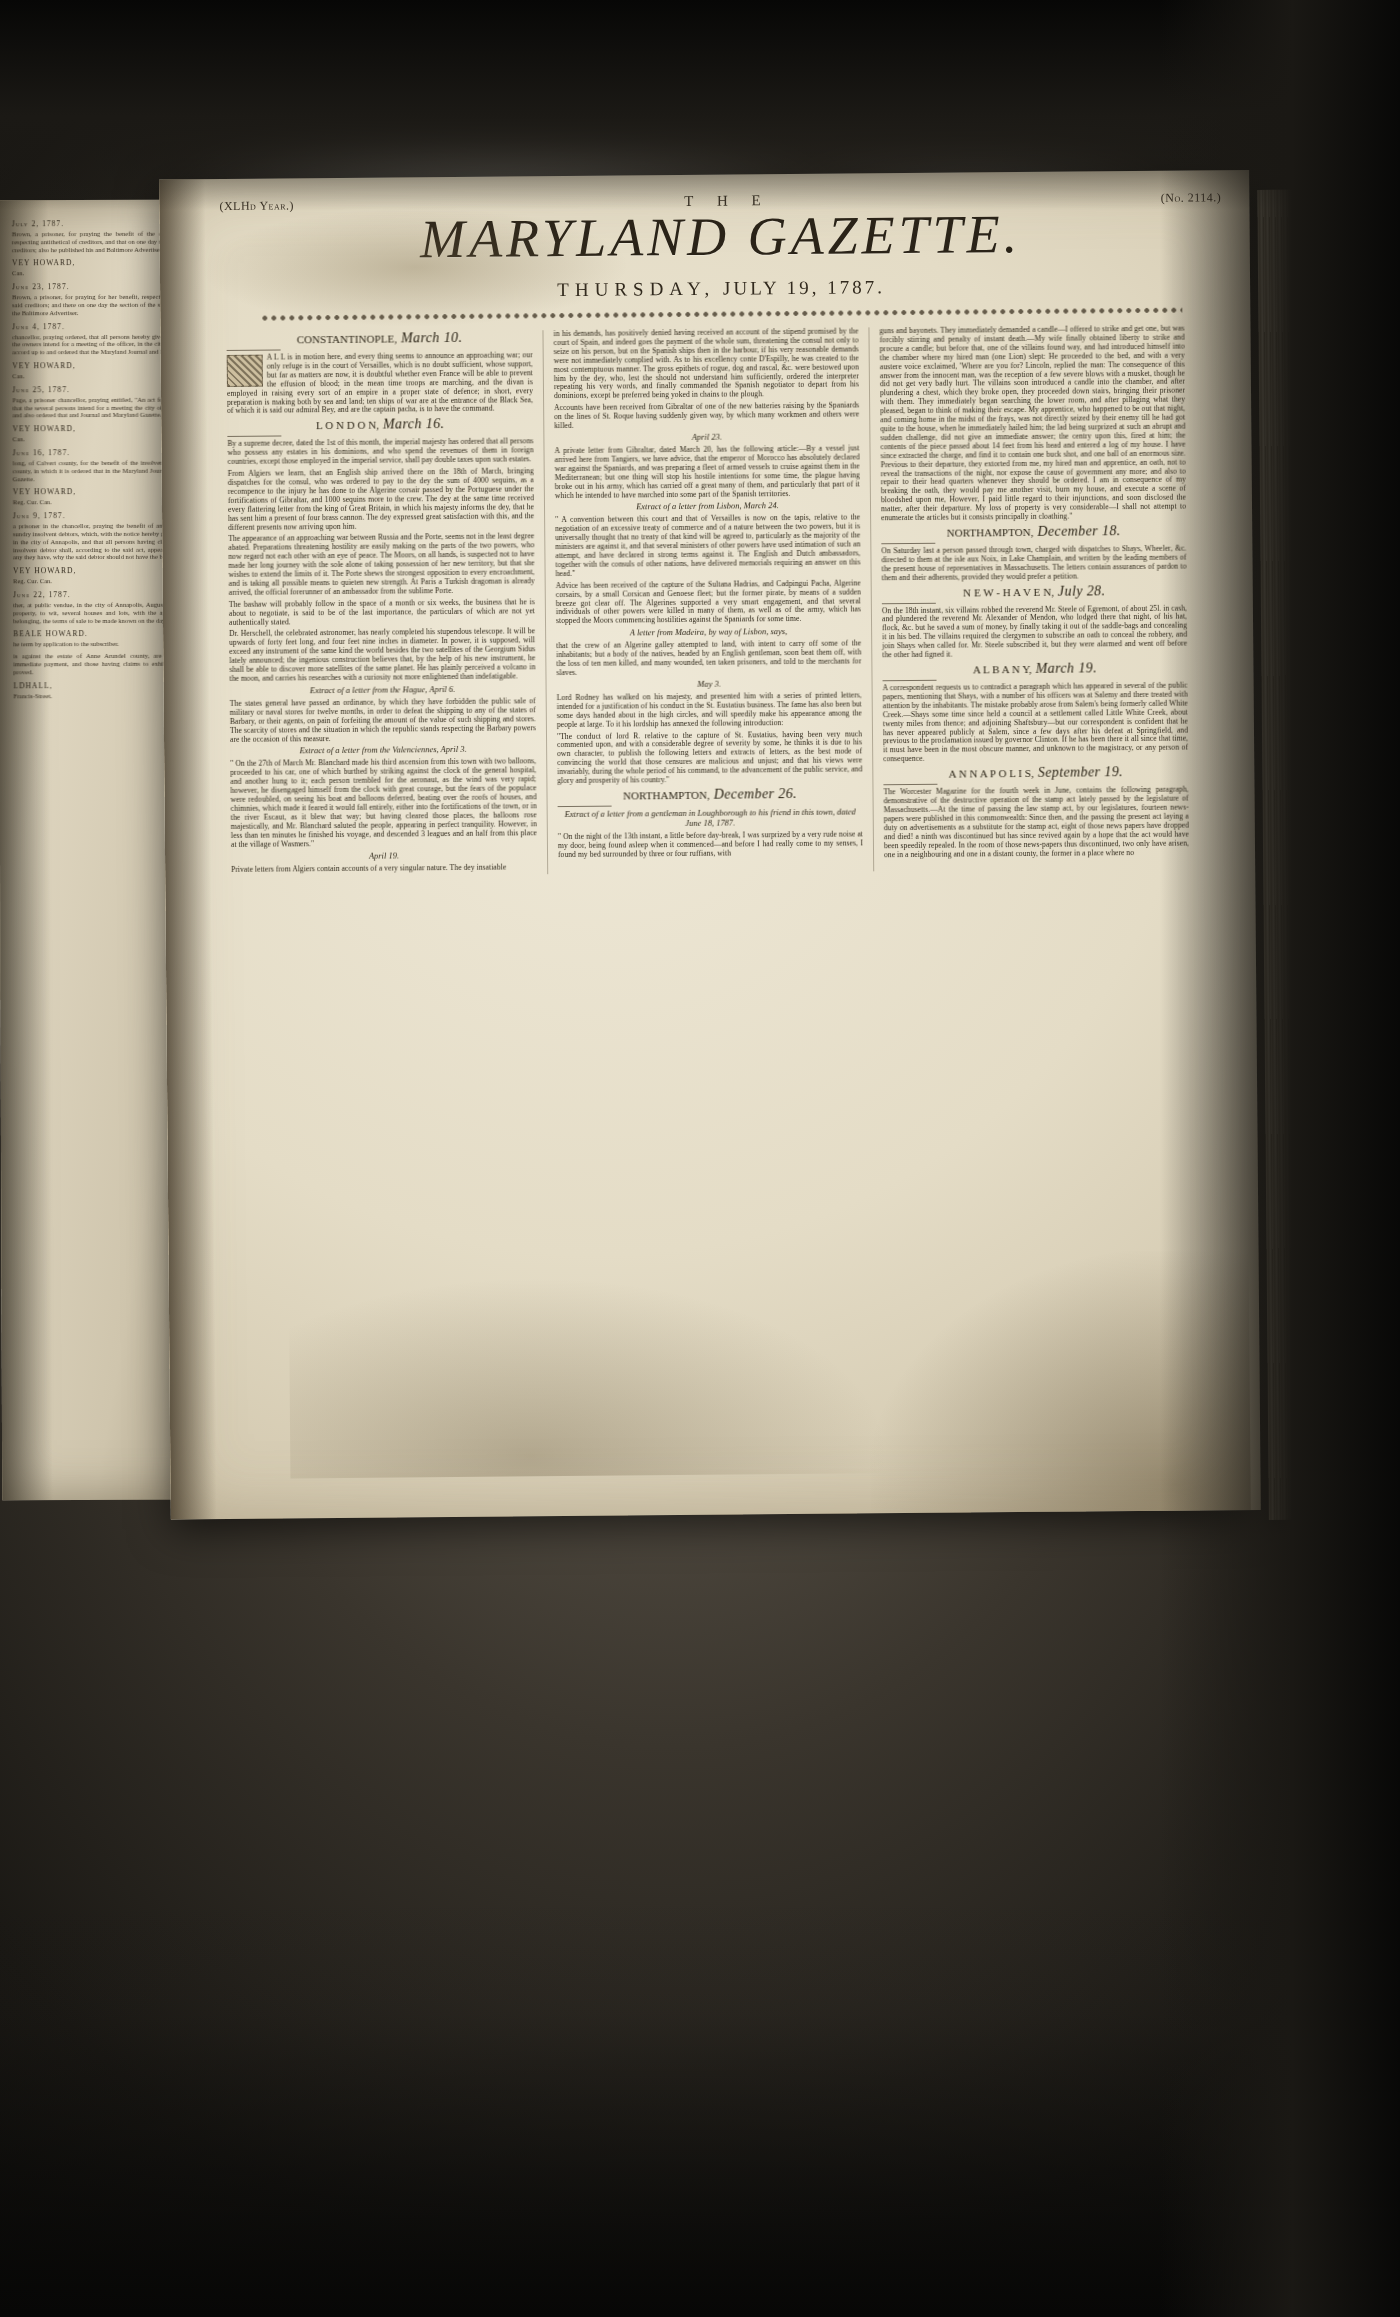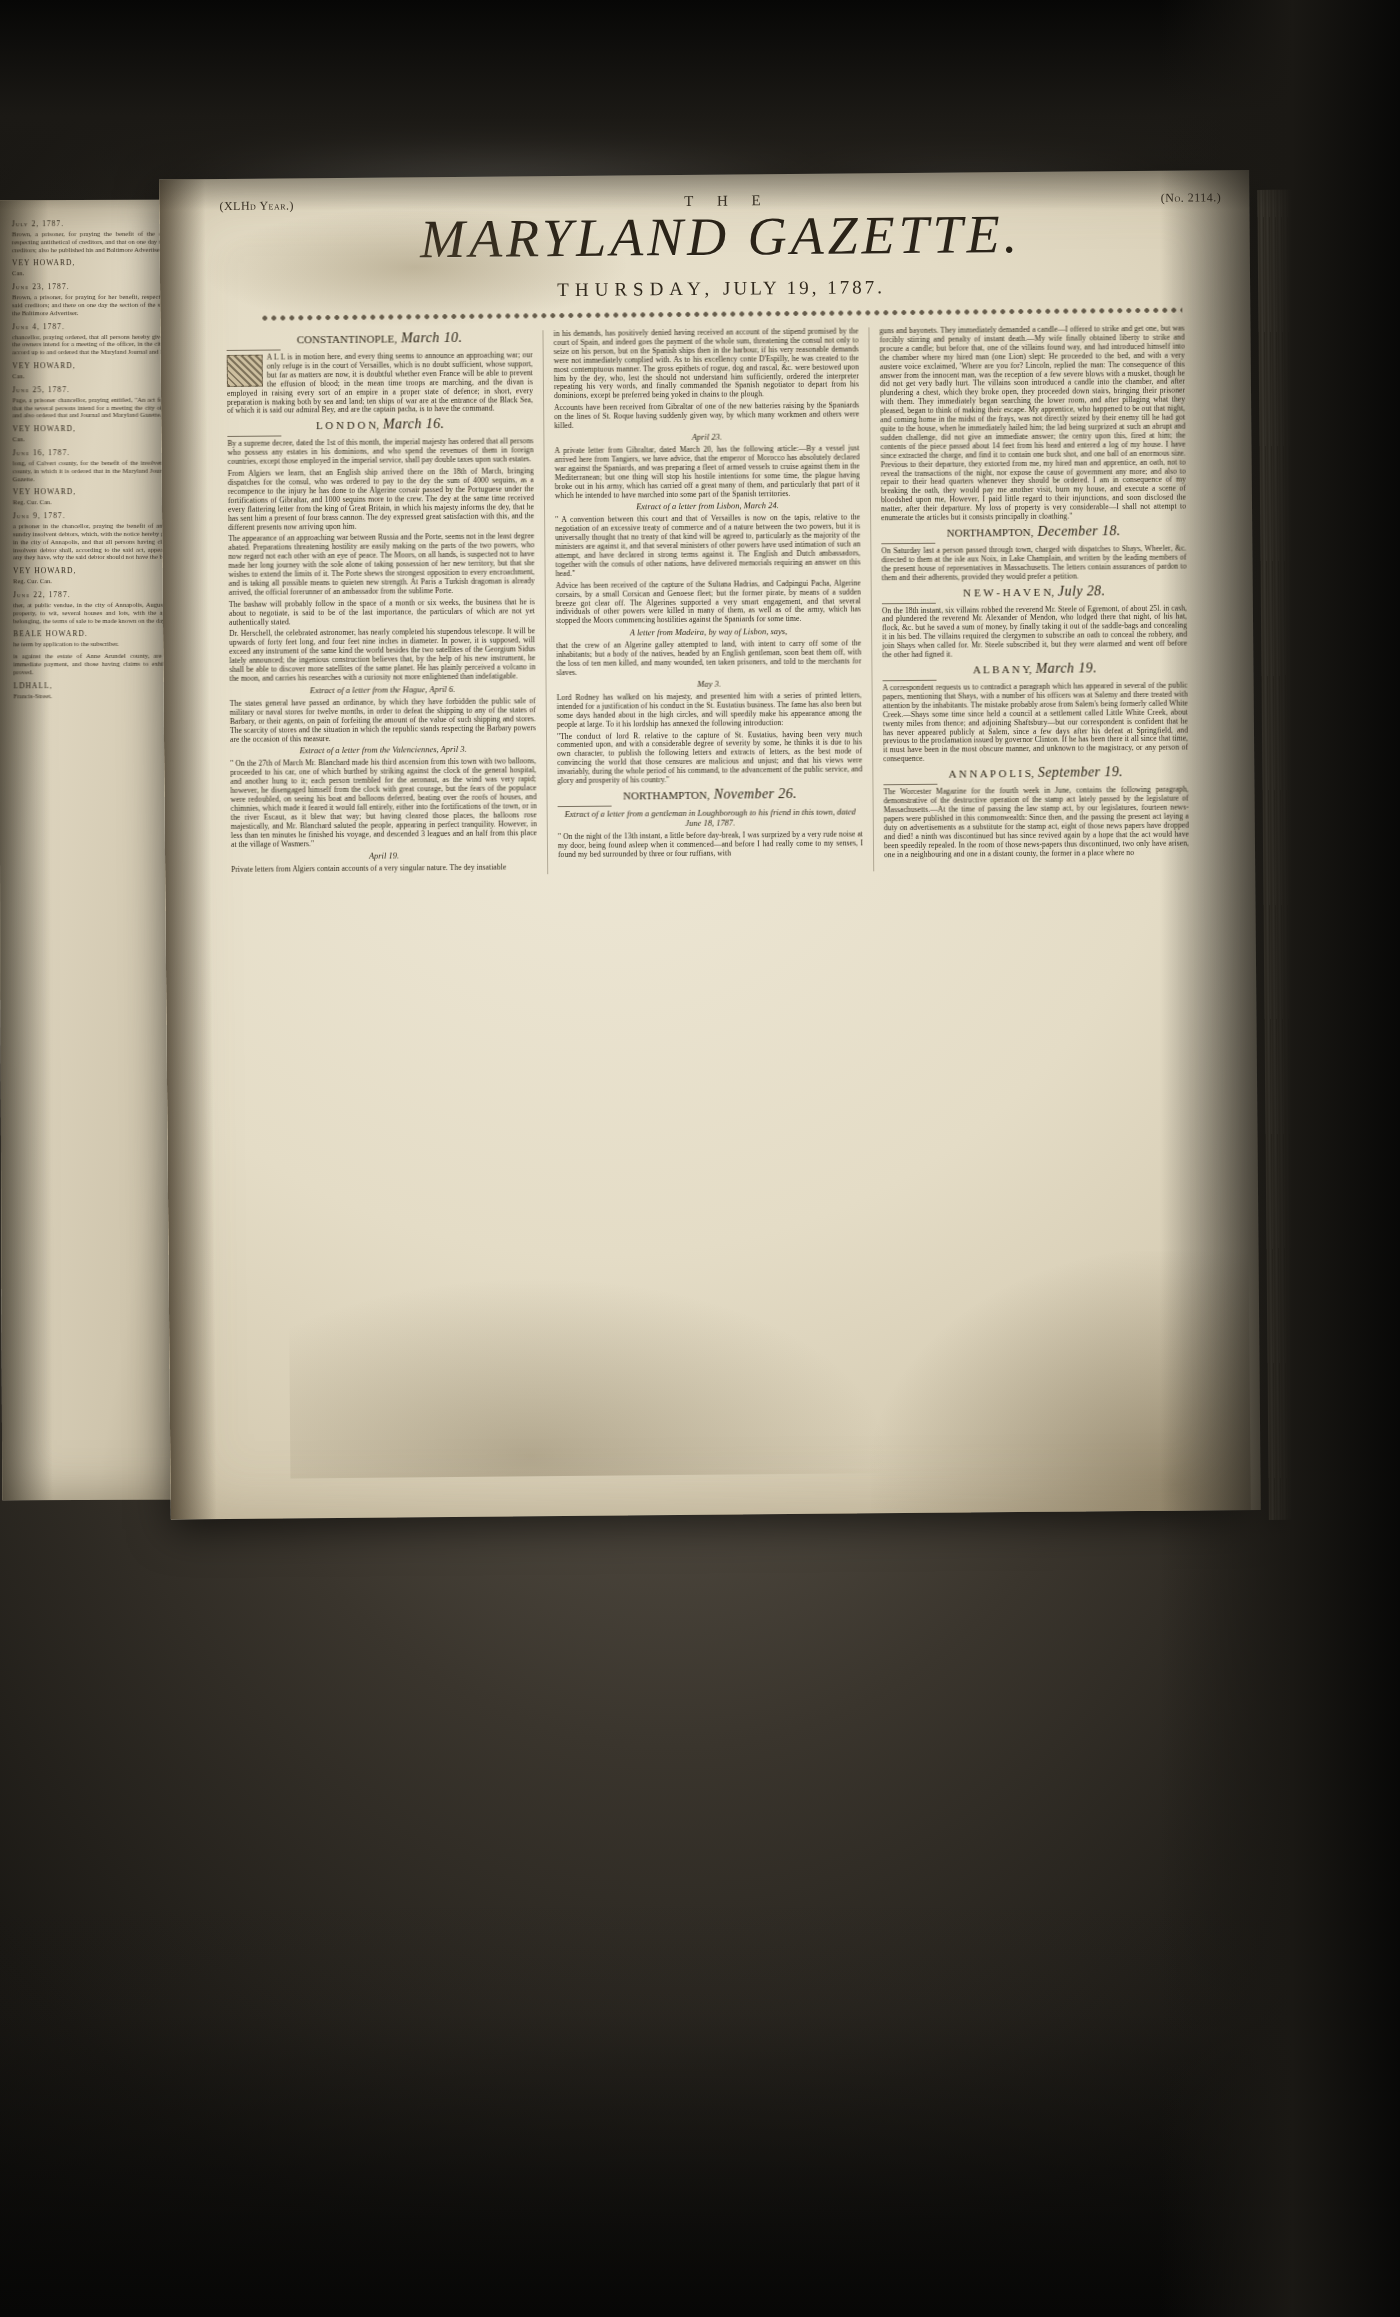--- a/index.html
+++ b/index.html
@@ -302,21 +302,21 @@
           <p class="subhead">April 23.</p>
           <p>A private letter from Gibraltar, dated March 20, has the following article:—By a vessel just arrived here from Tangiers, we have advice, that the emperor of Morocco has absolutely declared war against the Spaniards, and was preparing a fleet of armed vessels to cruise against them in the Mediterranean; but one thing will stop his hostile intentions for some time, the plague having broke out in his army, which has carried off a great many of them, and particularly that part of it which he intended to have marched into some part of the Spanish territories.</p>
           <p class="subhead">Extract of a letter from Lisbon, March 24.</p>
           <p>" A convention between this court and that of Versailles is now on the tapis, relative to the negotiation of an excessive treaty of commerce and of a nature between the two powers, but it is universally thought that no treaty of that kind will be agreed to, particularly as the majority of the ministers are against it, and that several ministers of other powers have used intimation of such an attempt, and have declared in strong terms against it. The English and Dutch ambassadors, together with the consuls of other nations, have delivered memorials requiring an answer on this head."</p>
           <p>Advice has been received of the capture of the Sultana Hadrias, and Cadpingui Pacha, Algerine corsairs, by a small Corsican and Genoese fleet; but the former pirate, by means of a sudden breeze got clear off. The Algerines supported a very smart engagement, and that several individuals of other powers were killed in many of them, as well as of the army, which has stopped the Moors commencing hostilities against the Spaniards for some time.</p>
           <p class="subhead">A letter from Madeira, by way of Lisbon, says,</p>
           <p>that the crew of an Algerine galley attempted to land, with intent to carry off some of the inhabitants; but a body of the natives, headed by an English gentleman, soon beat them off, with the loss of ten men killed, and many wounded, ten taken prisoners, and told to the merchants for slaves.</p>
           <p class="subhead">May 3.</p>
           <p>Lord Rodney has walked on his majesty, and presented him with a series of printed letters, intended for a justification of his conduct in the St. Eustatius business. The fame has also been but some days handed about in the high circles, and will speedily make his appearance among the people at large. To it his lordship has annexed the following introduction:</p>
           <p>"The conduct of lord R. relative to the capture of St. Eustatius, having been very much commented upon, and with a considerable degree of severity by some, he thinks it is due to his own character, to publish the following letters and extracts of letters, as the best mode of convincing the world that those censures are malicious and unjust; and that his views were invariably, during the whole period of his command, to the advancement of the public service, and glory and prosperity of his country."</p>
-          <div class="dateline"><span>NORTHAMPTON,</span><span class="dl-date"> November 26.</span></div>
+          <div class="dateline"><span>NORTHAMPTON,</span><span class="dl-date"> December 26.</span></div>
           <div class="rule-short"></div>
           <p class="subhead">Extract of a letter from a gentleman in Loughborough to his friend in this town, dated June 18, 1787.</p>
           <p>" On the night of the 13th instant, a little before day-break, I was surprized by a very rude noise at my door, being found asleep when it commenced—and before I had really come to my senses, I found my bed surrounded by three or four ruffians, with</p>
         </div>
       <div class="col" id="col-2">
           <p>guns and bayonets. They immediately demanded a candle—I offered to strike and get one, but was forcibly stirring and penalty of instant death.—My wife finally obtained liberty to strike and procure a candle; but before that, one of the villains found way, and had introduced himself into the chamber where my hired man (one Lion) slept: He proceeded to the bed, and with a very austere voice exclaimed, 'Where are you for? Lincoln, replied the man: The consequence of this answer from the innocent man, was the reception of a few severe blows with a musket, though he did not get very badly hurt. The villains soon introduced a candle into the chamber, and after plundering a chest, which they broke open, they proceeded down stairs, bringing their prisoner with them. They immediately began searching the lower room, and after pillaging what they pleased, began to think of making their escape. My apprentice, who happened to be out that night, and coming home in the midst of the frays, was not directly seized by their enemy till he had got quite to the house, when he immediately hailed him; the lad being surprized at such an abrupt and sudden challenge, did not give an immediate answer; the centry upon this, fired at him; the contents of the piece passed about 14 feet from his head and entered a log of my house. I have since extracted the charge, and find it to contain one buck shot, and one ball of an enormous size. Previous to their departure, they extorted from me, my hired man and apprentice, an oath, not to reveal the transactions of the night, nor expose the cause of government any more; and also to repair to their head quarters whenever they should be ordered. I am in consequence of my breaking the oath, they would pay me another visit, burn my house, and execute a scene of bloodshed upon me, However, I paid little regard to their injunctions, and soon disclosed the matter, after their departure. My loss of property is very considerable—I shall not attempt to enumerate the articles but it consists principally in cloathing."</p>
           <div class="dateline"><span>NORTHAMPTON,</span><span class="dl-date"> December 18.</span></div>
           <div class="rule-short"></div>
           <p>On Saturday last a person passed through town, charged with dispatches to Shays, Wheeler, &amp;c. directed to them at the isle aux Noix, in Lake Champlain, and written by the leading members of the present house of representatives in Massachusetts. The letters contain assurances of pardon to them and their adherents, provided they would prefer a petition.</p>
           <div class="dateline"><span>N E W - H A V E N,</span><span class="dl-date"> July 28.</span></div>

